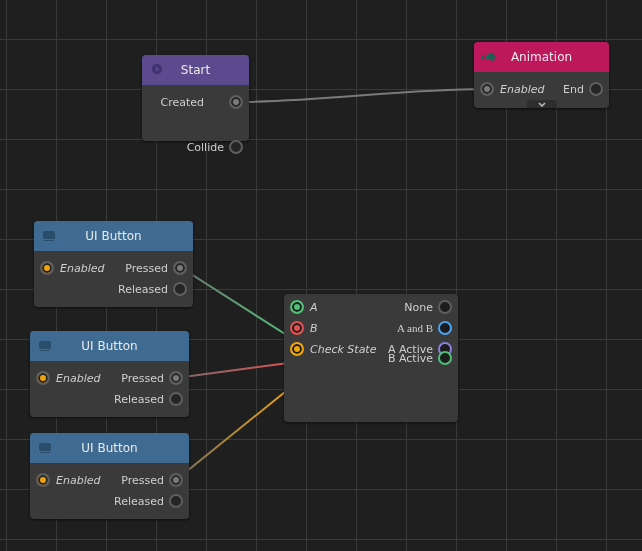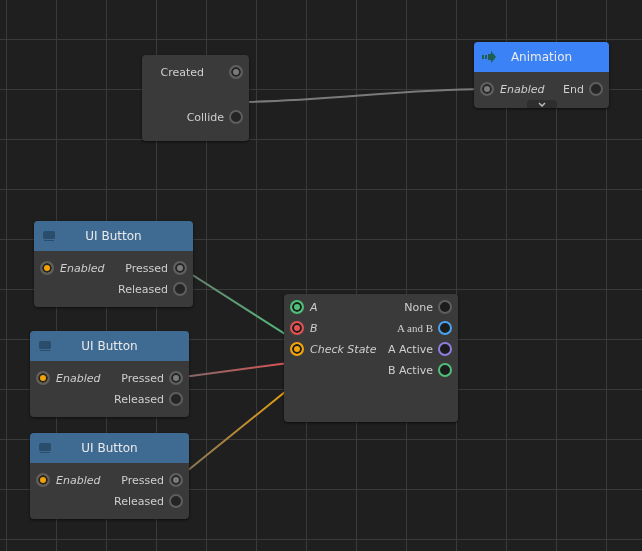--- a/index.html
+++ b/index.html
@@ -61,34 +61,41 @@
         <stop offset="1" stop-color="#f0a30a"></stop>
     </linearGradient>
   </defs>
   <path d="M236,102 C320,102 400,89 486,89" stroke="#7a7a7a" stroke-width="2" fill="none"></path>
   <path d="M180,267 L296,341" stroke="url(#gA)" stroke-width="2" fill="none"></path>
   <path d="M176,378 L296,362" stroke="url(#gB)" stroke-width="2" fill="none"></path>
   <path d="M176,480 L296,383" stroke="url(#gC)" stroke-width="2" fill="none"></path>
 </svg>
 
 <div class="node" style="left:142px; top:55px; width:107px; height:86px;">
+  <div class="node-header" style="background:#5b4a8e;">
+    <svg class="hicon" viewBox="0 0 14 14" style="top:8px;">
+      <circle cx="7" cy="7" r="6" fill="#3f3370"></circle>
+      <path d="M5.5,4 L10,7 L5.5,10 Z" fill="#5b4a8e"></path>
+    </svg>
+    <span>Start</span>
+  </div>
   <div class="node-body" style="height:56px;">
     <div class="row right" style="top:39px; top:9px;gap:20px;">
       <span class="lbl">Created</span>
       <div class="port connected"></div>
     </div>
     <div class="row right" style="top:30px;margin-top:24px;">
       <span class="lbl">Collide</span>
       <div class="port"></div>
     </div>
   </div>
 </div>
 
 <div class="node" style="left:474px; top:42px; width:135px; height:66px;">
-  <div class="node-header" style="background:#3b82f6;">
+  <div class="node-header" style="background:#be185d;">
     <svg class="hicon" viewBox="0 0 14 12" style="top:9px;">
       <rect x="0" y="4" width="2" height="4" fill="#1f5e50"></rect>
       <rect x="3" y="4" width="2" height="4" fill="#1f5e50"></rect>
       <path d="M6,3 L9,3 L9,0 L14,6 L9,12 L9,9 L6,9 Z" fill="#1f5e50"></path>
     </svg>
     <span>Animation</span>
   </div>
   <div class="node-body" style="height:36px;">
     <div class="row left" style="top:9px;">
       <div class="port connected"></div>
@@ -198,18 +205,18 @@
       <div class="port" style="border-color:#5e5e5e; background:#1c1c1c;"></div>
     </div>
     <div class="row right" style="top:26px;font-family:Liberation Serif, serif;">
       <span class="lbl">A and B</span>
       <div class="port" style="border-color:#4aa3f0; background:#1c1c1c;"></div>
     </div>
     <div class="row right" style="top:47px;">
       <span class="lbl">A Active</span>
       <div class="port" style="border-color:#8a7fe0; background:#1c1c1c;"></div>
     </div>
-    <div class="row right" style="top:68px;">
+    <div class="row right" style="top:56px;">
       <span class="lbl">B Active</span>
       <div class="port" style="border-color:#4fbf78; background:#1c1c1c;"></div>
     </div>
   </div>
 </div>
 
 </body></html>

